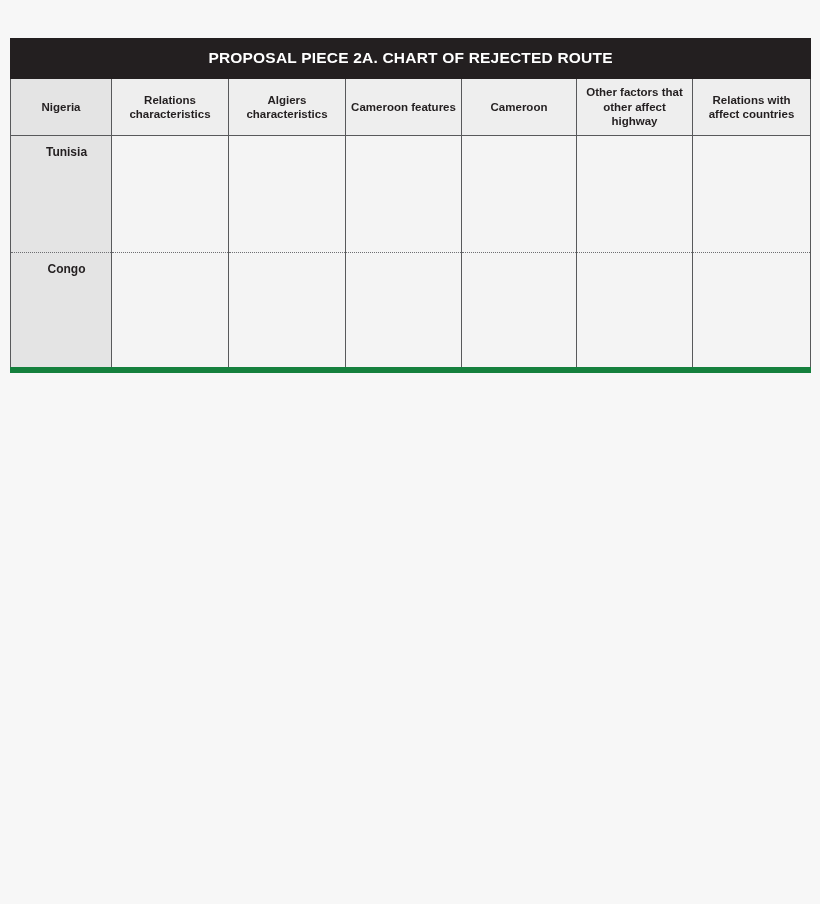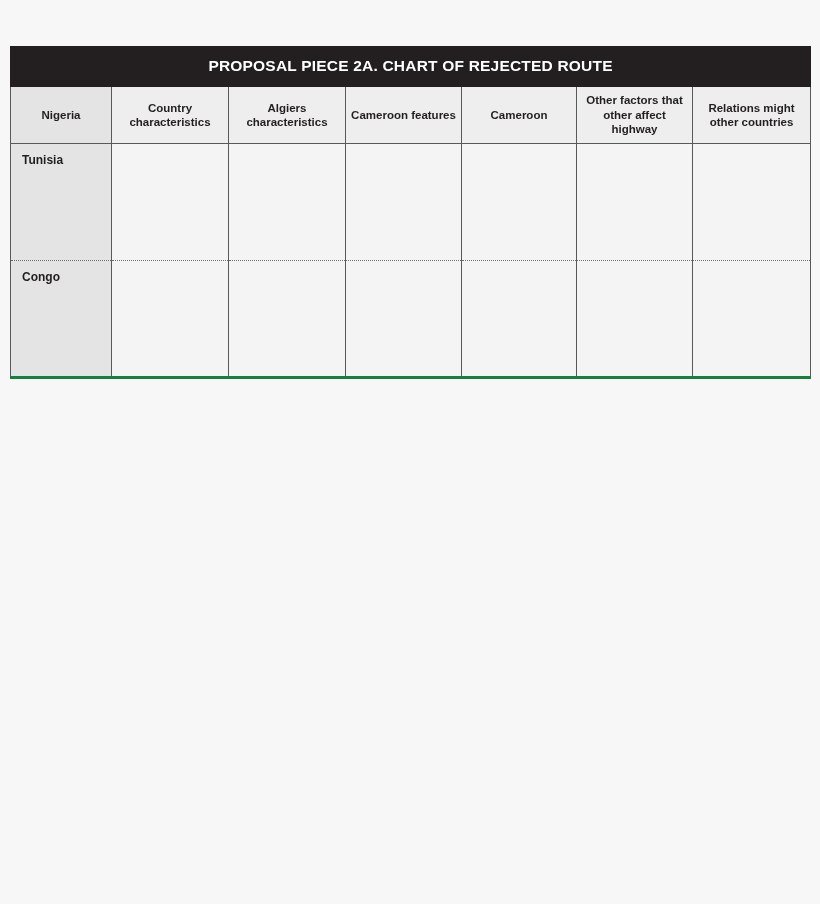--- a/index.html
+++ b/index.html
@@ -13,21 +13,20 @@
     font-family: "Liberation Sans", sans-serif;
     -webkit-font-smoothing: antialiased;
   }
 
   .sheet {
     position: absolute;
     left: 10px;
     top: 38px;
     width: 800px;
     background: #3b82f6;
-    margin-top: 8px;
   }
 
   table.chart {
     border-collapse: collapse;
     table-layout: fixed;
     width: 800px;
   }
 
   
   .title-bar {
@@ -64,39 +63,39 @@
   
   td.country-cell {
     background: #e4e4e4;
     border-left: 1px solid #58595b;
     border-right: 1px solid #58595b;
     border-bottom: 1px dotted #6d6e71;
     font-size: 12px;
     font-weight: bold;
     color: #231f20;
     vertical-align: top;
-    text-align: left;
+    text-align: center;
     padding: 9px 0 0 11px;
     height: 117px;
     box-sizing: border-box;
   }
   td.data-cell {
     background: #f4f4f4;
     border-right: 1px solid #58595b;
     border-bottom: 1px dotted #6d6e71;
     vertical-align: top;
     height: 117px;
     box-sizing: border-box;
     padding: 0;
   }
   tr.row-first td {
     border-top: none;
   }
   tr.row-last td {
-    border-bottom: 3px solid #15803d;
+    border-bottom: 6px solid #15803d;
   }
 
   .cell-text {
     display: block;
     min-height: 12px;
   }
 </style>
 </head>
 <body>
 
@@ -110,26 +109,26 @@
       <col style="width:115px">
       <col style="width:116px">
       <col style="width:118px">
     </colgroup>
     <thead>
       <tr>
         <th class="title-bar" colspan="7">PROPOSAL PIECE 2A. CHART OF REJECTED ROUTE</th>
       </tr>
       <tr>
         <th class="col-head country-head">Nigeria</th>
-        <th class="col-head">Country characteristics</th>
+        <th class="col-head">Relations characteristics</th>
         <th class="col-head">Algiers characteristics</th>
         <th class="col-head">Cameroon features</th>
         <th class="col-head">Cameroon</th>
         <th class="col-head">Other factors that other affect highway</th>
-        <th class="col-head">Relations might other countries</th>
+        <th class="col-head">Relations with affect countries</th>
       </tr>
     </thead>
     <tbody>
       <tr class="row-first">
         <td class="country-cell">Tunisia</td>
         <td class="data-cell">
             <span class="cell-text"></span>
           </td>
         <td class="data-cell">
             <span class="cell-text"></span>

